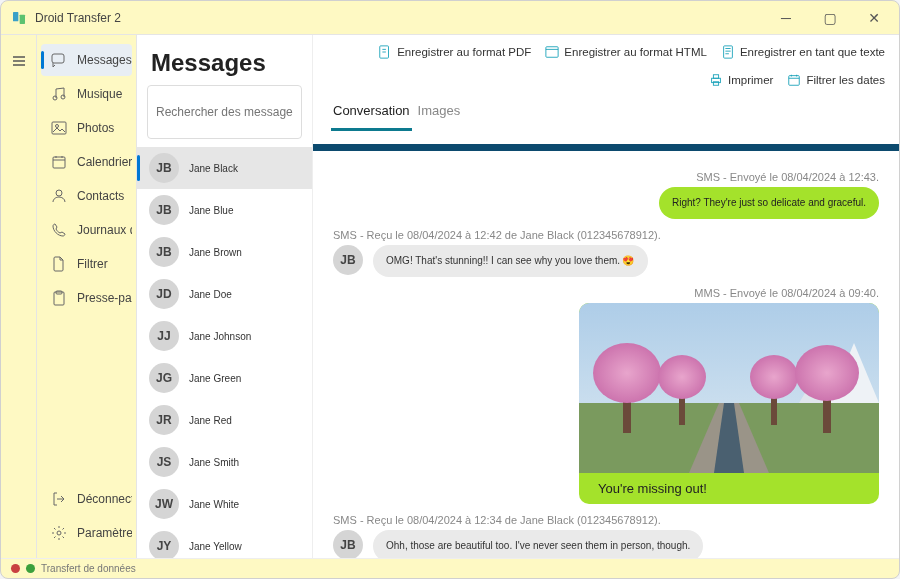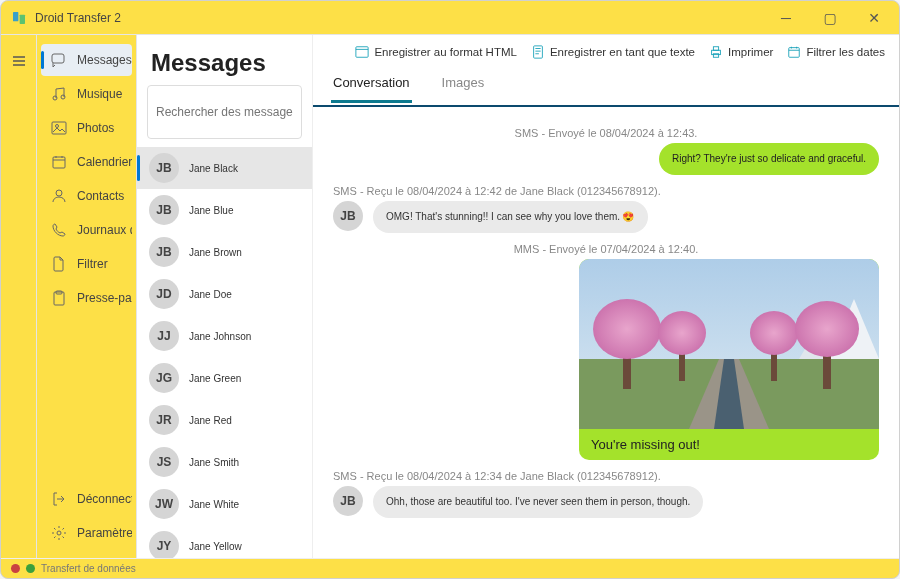--- a/index.html
+++ b/index.html
@@ -1,17 +1,17 @@
 <!DOCTYPE html>
 <html><head>
 <meta charset="utf-8">
 <style>
 *{margin:0;padding:0;box-sizing:border-box;font-family:"Segoe UI",Arial,sans-serif}
 body{background:#f3f4f6;width:900px;height:579px;overflow:hidden;font-size:13px;color:#333}
-.window{background:#fde047;border:1px solid #d0d0d0;border-radius:8px;width:900px;height:579px;display:flex;flex-direction:column;overflow:hidden}
+.window{background:#fef9c3;border:1px solid #d0d0d0;border-radius:8px;width:900px;height:579px;display:flex;flex-direction:column;overflow:hidden}
 .titlebar{display:flex;align-items:center;justify-content:space-between;padding:0 4px 0 10px;height:34px;border-bottom:1px solid #e5e5e5}
 .titlebar-left{display:flex;align-items:center;gap:8px}
 .app-icon{width:16px;height:16px}
 .app-title{font-size:12px;color:#444}
 .win-controls{display:flex;gap:2px}
 .win-btn{width:42px;height:30px;display:flex;align-items:center;justify-content:center;color:#555;font-size:14px}
 .main-layout{display:flex;flex:1;overflow:hidden}
 .rail{width:36px;display:flex;flex-direction:column;justify-content:space-between;padding:10px 0;border-right:1px solid #e5e5e5}
 .rail-btn{height:32px;display:flex;align-items:center;justify-content:center;color:#555}
 .sidebar{width:100px;display:flex;flex-direction:column;justify-content:space-between;padding:8px 0;border-right:1px solid #e5e5e5;flex-shrink:0}
@@ -27,36 +27,36 @@
 .contacts{flex:1;overflow-y:auto}
 .contact{display:flex;align-items:center;gap:10px;padding:6px 12px;cursor:pointer}
 .contact.selected{background:#e6e6e6;position:relative}
 .contact.selected::before{content:"";position:absolute;left:0;top:8px;bottom:8px;width:3px;background:#0078d4;border-radius:2px}
 .avatar{width:30px;height:30px;border-radius:50%;background:#d5d5d5;display:flex;align-items:center;justify-content:center;font-size:12px;font-weight:700;color:#444;flex-shrink:0}
 .contact-name{font-size:10px;color:#333}
 .content{flex:1;background:#fff;display:flex;flex-direction:column;overflow:hidden}
 .toolbar{display:flex;align-items:center;justify-content:flex-end;gap:14px;padding:10px 14px 4px;flex-wrap:wrap}
 .tool-btn{display:flex;align-items:center;gap:5px;font-size:11.5px;color:#333;cursor:pointer}
 .tool-icon{width:14px;height:14px;color:#16a0b8}
-.tabs{display:flex;gap:28px;padding:6px 18px 3px;border-bottom:2px solid #0c4a6e}
+.tabs{display:flex;gap:4px;padding:6px 18px 14px;border-bottom:7px solid #0c4a6e}
 .tab{padding:6px 2px 10px;font-size:13px;color:#888;cursor:pointer}
 .tab.active{color:#222;font-weight:500;border-bottom:3px solid #0d7a8f;margin-bottom:-1px}
 .chat{flex:1;overflow-y:auto;padding:14px 20px}
 .meta{font-size:11px;color:#888;margin:6px 0 4px}
-.meta.right{text-align:center}
+.meta.right{text-align:right}
 .row{display:flex;margin-bottom:10px}
 .row.left{justify-content:flex-start}
 .row.right{justify-content:flex-end}
 .msg-wrap{display:flex;align-items:flex-start;gap:10px;max-width:78%}
 .bubble{padding:9px 13px;border-radius:16px;font-size:10px;line-height:1.4}
 .bubble.gray{background:#eaeaea;color:#333}
 .bubble.green{background:#a4e22b;color:#222}
 .mms{border-radius:10px;overflow:hidden;background:#a4e22b;max-width:300px}
 .mms-img{width:300px;height:170px;display:block}
-.mms-caption{padding:8px 12px;font-size:13px;color:#222}
+.mms-caption{padding:8px 19px;font-size:13px;color:#222}
 .statusbar{display:flex;align-items:center;gap:6px;padding:4px 10px;font-size:10px;color:#777;border-top:1px solid #eee}
 .dot{width:9px;height:9px;border-radius:50%}
 .dot.red{background:#c94141}
 .dot.grn{background:#3ca03c}
 ::-webkit-scrollbar{width:8px}
 ::-webkit-scrollbar-thumb{background:#ccc;border-radius:4px}
 </style>
 </head>
 <body>
 
@@ -233,20 +233,27 @@
             <div class="avatar">JB</div>
             <div class="contact-name">John Black</div>
           </div>
         </div>
     </div>
 
     <div class="content">
       <div class="toolbar">
         <div class="tool-btn">
             <svg class="tool-icon" viewBox="0 0 16 16">
+              <rect x="2" y="1" width="10" height="14" rx="1" fill="none" stroke="currentColor"></rect>
+              <path d="M5 5h4M5 8h4" stroke="currentColor"></path>
+            </svg>
+            <span>Enregistrer au format PDF</span>
+          </div>
+        <div class="tool-btn">
+            <svg class="tool-icon" viewBox="0 0 16 16">
               <rect x="1" y="2" width="14" height="12" rx="1" fill="none" stroke="currentColor"></rect>
               <path d="M1 5h14" stroke="currentColor"></path>
             </svg>
             <span>Enregistrer au format HTML</span>
           </div>
         <div class="tool-btn">
             <svg class="tool-icon" viewBox="0 0 16 16">
               <rect x="3" y="1" width="10" height="14" rx="1" fill="none" stroke="currentColor"></rect>
               <path d="M5 4h6M5 7h6M5 10h4" stroke="currentColor"></path>
             </svg>
@@ -277,21 +284,21 @@
           <div class="row right">
             <div class="bubble green">Right? They're just so delicate and graceful.</div>
           </div>
           <div class="meta ">SMS - Reçu le 08/04/2024 à 12:42 de Jane Black (012345678912).</div>
           <div class="row left">
             <div class="msg-wrap">
               <div class="avatar">JB</div>
               <div class="bubble gray">OMG! That's stunning!! I can see why you love them. 😍</div>
             </div>
           </div>
-          <div class="meta right">MMS - Envoyé le 07/04/2024 à 12:40.</div>
+          <div class="meta right">MMS - Envoyé le 08/04/2024 à 09:40.</div>
           <div class="row right">
             <div class="mms">
               <svg class="mms-img" xmlns="http://www.w3.org/2000/svg" width="300" height="170">
   <defs>
     <linearGradient id="sky" x1="0" y1="0" x2="0" y2="1">
                     <stop offset="0" stop-color="#aecde8"></stop>
                     <stop offset="1" stop-color="#dce9f2"></stop>
                   </linearGradient>
     <radialGradient id="bl" cx="0.5" cy="0.5" r="0.6">
                     <stop offset="0" stop-color="#e8a5cc"></stop>

